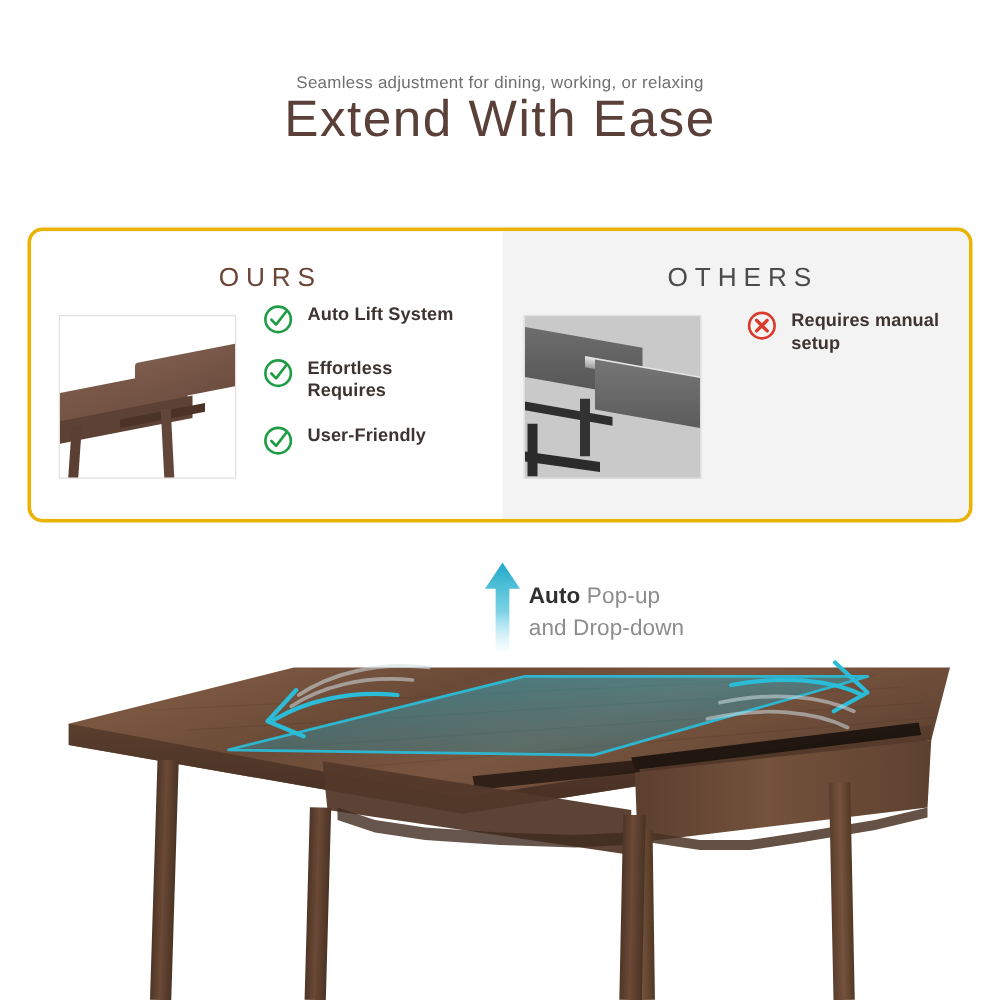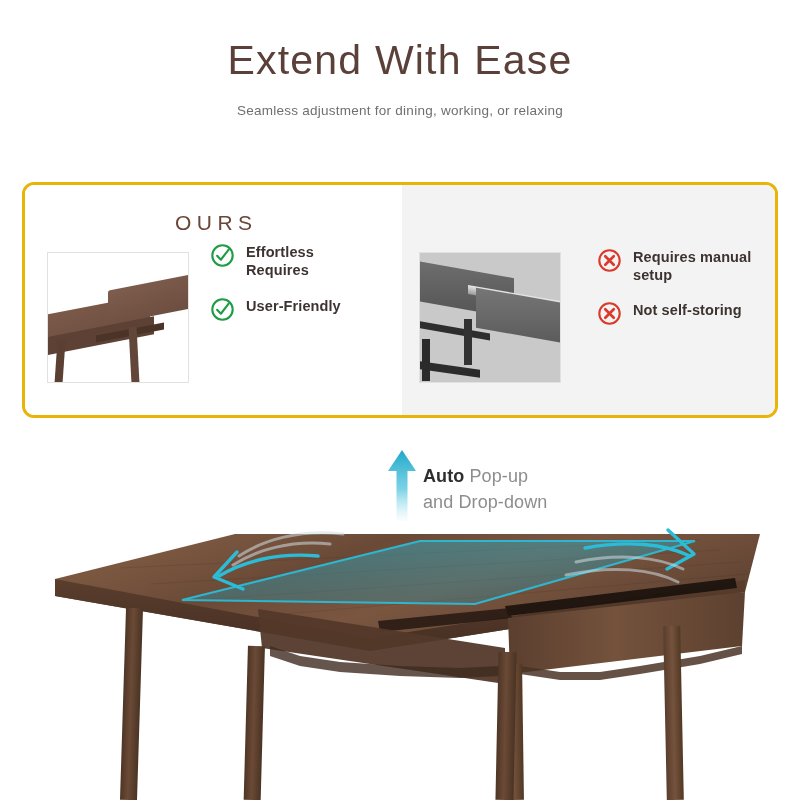--- a/index.html
+++ b/index.html
@@ -229,41 +229,50 @@
     width: 800px;
     height: 304px;
     overflow: hidden;
   }
   #hero svg { display: block; }
 </style>
 </head>
 <body>
 
 <div id="header">
+  <div id="page-subtitle">Seamless adjustment for dining, working, or relaxing</div>
   <div id="page-title">Extend With Ease</div>
-  <div id="page-subtitle">Seamless adjustment for dining, working, or relaxing</div>
 </div>
 
 <div id="compare-panel">
 
   <div class="panel-half" id="panel-ours">
     <div class="col-heading" id="heading-ours">OURS</div>
 
     <div class="thumb" id="thumb-ours">
       <div class="thumb-inner">
         <div class="mini mini-leaf-left"></div>
         <div class="mini mini-leaf-right"></div>
         <div class="mini mini-apron"></div>
         <div class="mini mini-rail"></div>
         <div class="mini mini-leg-a"></div>
         <div class="mini mini-leg-b"></div>
       </div>
     </div>
 
     <div class="feature-list" id="list-ours">
+      <div class="feature-row">
+        <span class="icon">
+          <svg viewBox="0 0 26 26" width="25" height="25">
+            <circle cx="13" cy="13" r="10.6" fill="none" stroke="#1f9d45" stroke-width="2.2"></circle>
+            <path d="M7.4 13.3 L11.3 17.4 L19.6 6.6" fill="none" stroke="#1f9d45" stroke-width="2.2" stroke-linecap="round" stroke-linejoin="round"></path>
+          </svg>
+        </span>
+        <span class="label">Auto Lift System</span>
+      </div>
       <div class="feature-row">
         <span class="icon">
           <svg viewBox="0 0 26 26" width="25" height="25">
             <circle cx="13" cy="13" r="10.6" fill="none" stroke="#1f9d45" stroke-width="2.2"></circle>
             <path d="M7.4 13.3 L11.3 17.4 L19.6 6.6" fill="none" stroke="#1f9d45" stroke-width="2.2" stroke-linecap="round" stroke-linejoin="round"></path>
           </svg>
         </span>
         <span class="label">Effortless
 Requires</span>
       </div>
@@ -273,20 +282,21 @@
             <circle cx="13" cy="13" r="10.6" fill="none" stroke="#1f9d45" stroke-width="2.2"></circle>
             <path d="M7.4 13.3 L11.3 17.4 L19.6 6.6" fill="none" stroke="#1f9d45" stroke-width="2.2" stroke-linecap="round" stroke-linejoin="round"></path>
           </svg>
         </span>
         <span class="label">User-Friendly</span>
       </div>
     </div>
   </div>
 
   <div class="panel-half" id="panel-others">
+    <div class="col-heading" id="heading-others">OTHERS</div>
 
     <div class="thumb" id="thumb-others">
       <div class="thumb-inner">
         <div class="mini g-top-left"></div>
         <div class="mini g-slide"></div>
         <div class="mini g-top-right"></div>
         <div class="mini g-frame-1"></div>
         <div class="mini g-frame-2"></div>
         <div class="mini g-frame-3"></div>
         <div class="mini g-frame-4"></div>
@@ -296,29 +306,20 @@
     <div class="feature-list" id="list-others">
       <div class="feature-row">
         <span class="icon">
           <svg viewBox="0 0 26 26" width="25" height="25">
             <circle cx="13" cy="13" r="10.6" fill="none" stroke="#d93a2b" stroke-width="2.2"></circle>
             <path d="M8.6 8.6 L17.4 17.4 M17.4 8.6 L8.6 17.4" fill="none" stroke="#d93a2b" stroke-width="2.8" stroke-linecap="round"></path>
           </svg>
         </span>
         <span class="label">Requires manual
 setup</span>
-      </div>
-      <div class="feature-row">
-        <span class="icon">
-          <svg viewBox="0 0 26 26" width="25" height="25">
-            <circle cx="13" cy="13" r="10.6" fill="none" stroke="#d93a2b" stroke-width="2.2"></circle>
-            <path d="M8.6 8.6 L17.4 17.4 M17.4 8.6 L8.6 17.4" fill="none" stroke="#d93a2b" stroke-width="2.8" stroke-linecap="round"></path>
-          </svg>
-        </span>
-        <span class="label">Not self-storing</span>
       </div>
     </div>
   </div>
 </div>
 
 <div id="callout">
   <span id="up-arrow">
     <svg viewBox="0 0 34 72" width="34" height="72">
       <defs>
         <linearGradient id="upfade" x1="0" y1="0" x2="0" y2="1">

